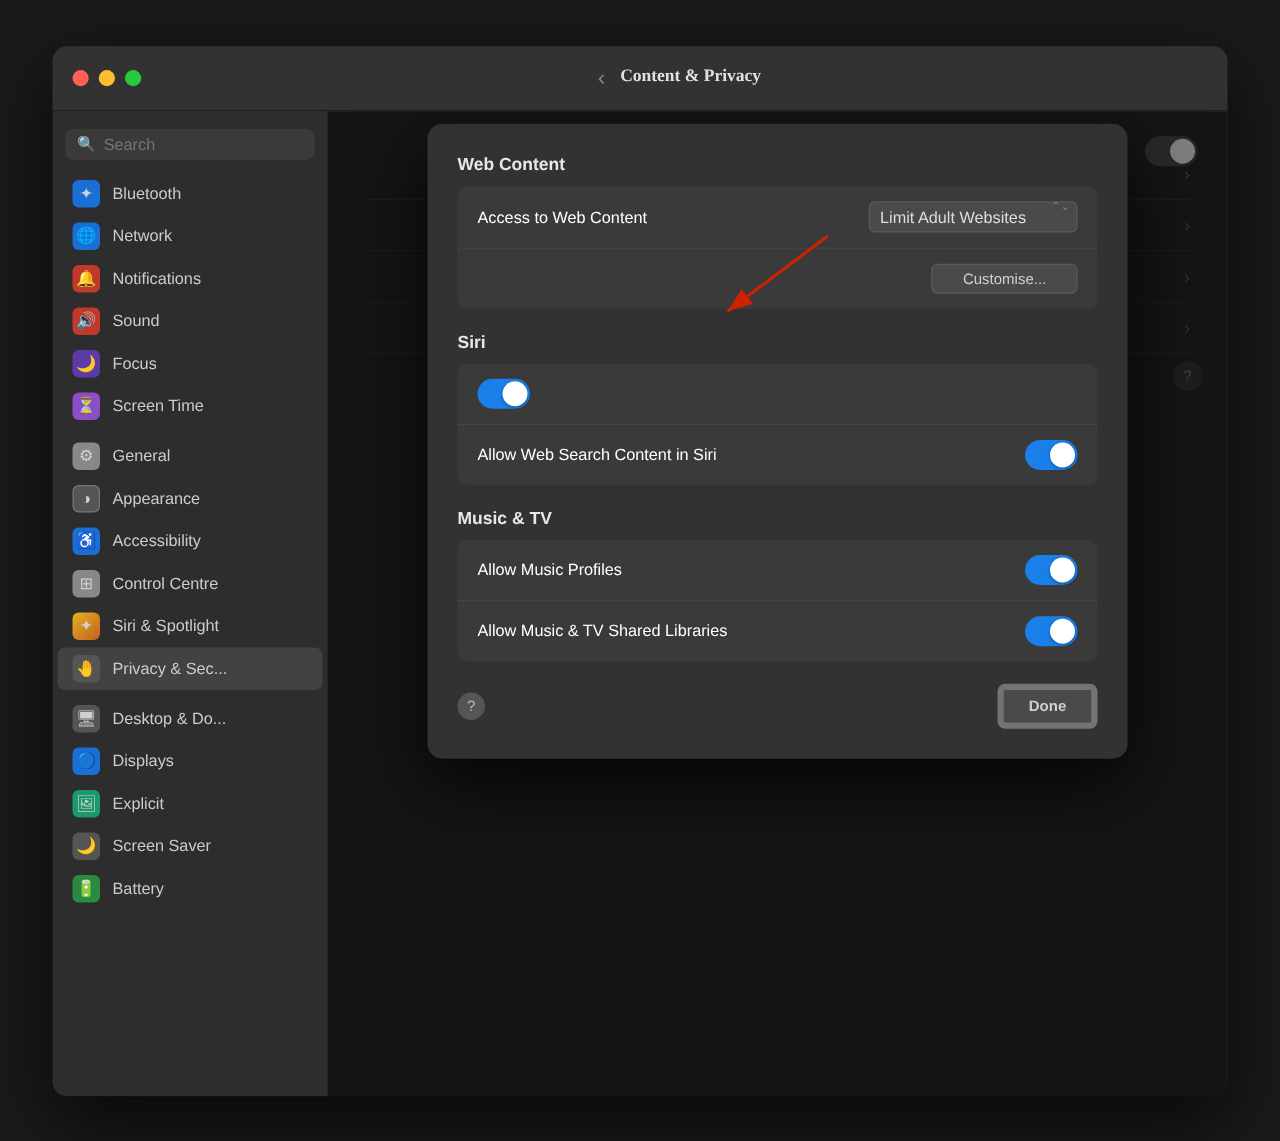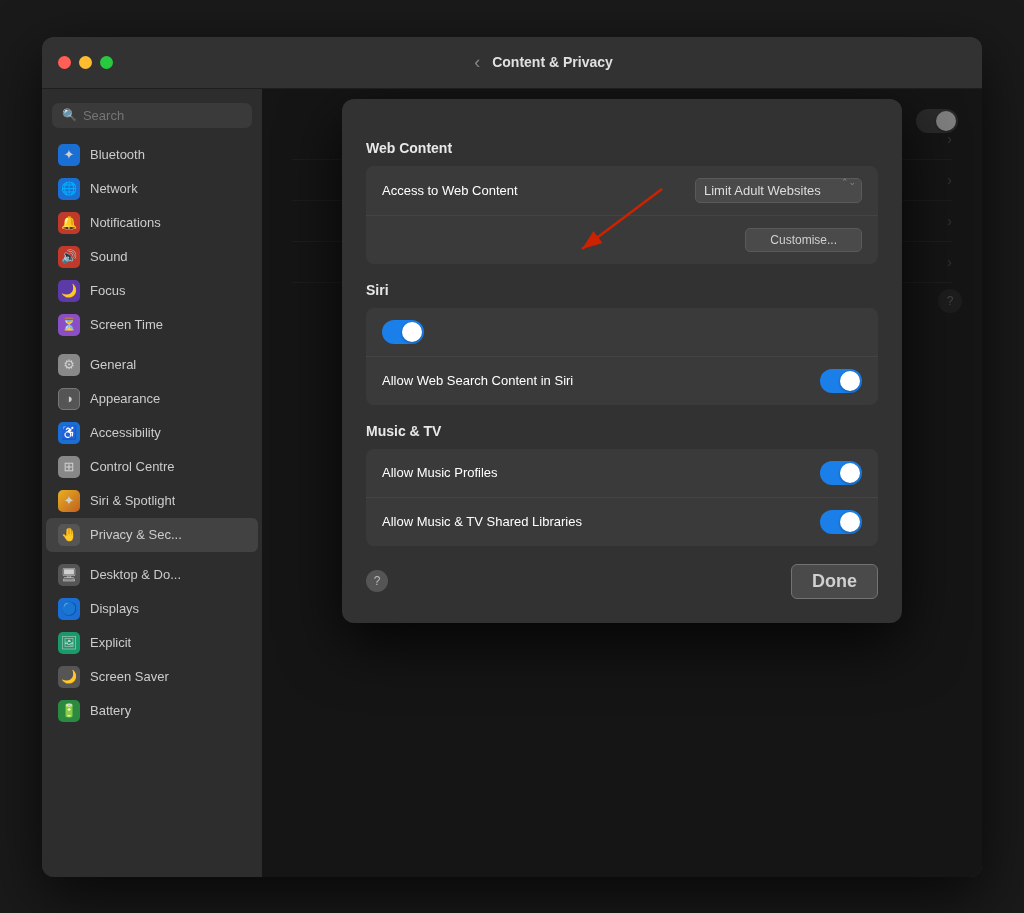--- a/index.html
+++ b/index.html
@@ -49,20 +49,21 @@
     .back-btn {
       color: #888;
       font-size: 18px;
       cursor: pointer;
       margin-right: 4px;
     }
     .titlebar-title {
       color: #e0e0e0;
       font-size: 14px;
       font-weight: 600;
+      font-family: Liberation Serif, serif;
     }
     .window-body {
       display: flex;
       flex: 1;
       overflow: hidden;
     }
     .sidebar {
       width: 220px;
       background: #2d2d2d;
       flex-shrink: 0;
@@ -148,21 +149,20 @@
       width: 560px;
       padding: 24px;
       box-shadow: 0 20px 60px rgba(0,0,0,0.8);
       position: relative;
     }
     .section-title {
       font-size: 14px;
       font-weight: 700;
       color: #e8e8e8;
       margin-bottom: 10px;
-      margin-top: 17px;
     }
     .settings-group {
       background: #3a3a3a;
       border-radius: 8px;
       margin-bottom: 18px;
       overflow: hidden;
     }
     .settings-row {
       display: flex;
       align-items: center;
@@ -254,24 +254,24 @@
       border-radius: 50%;
       background: #555;
       border: none;
       color: #bbb;
       font-size: 12px;
       cursor: pointer;
       display: flex; align-items: center; justify-content: center;
     }
     .done-btn {
       background: #4a4a4a;
-      border: 1px solid #737373;
+      border: 5px solid #737373;
       border-radius: 6px;
       color: #d0d0d0;
-      font-size: 18px;
+      font-size: 12px;
       font-weight: 600;
       padding: 6px 20px;
       cursor: pointer;
     }
     
     .main-rows {
       margin-top: 10px;
     }
     .main-row-item {
       display: flex;

